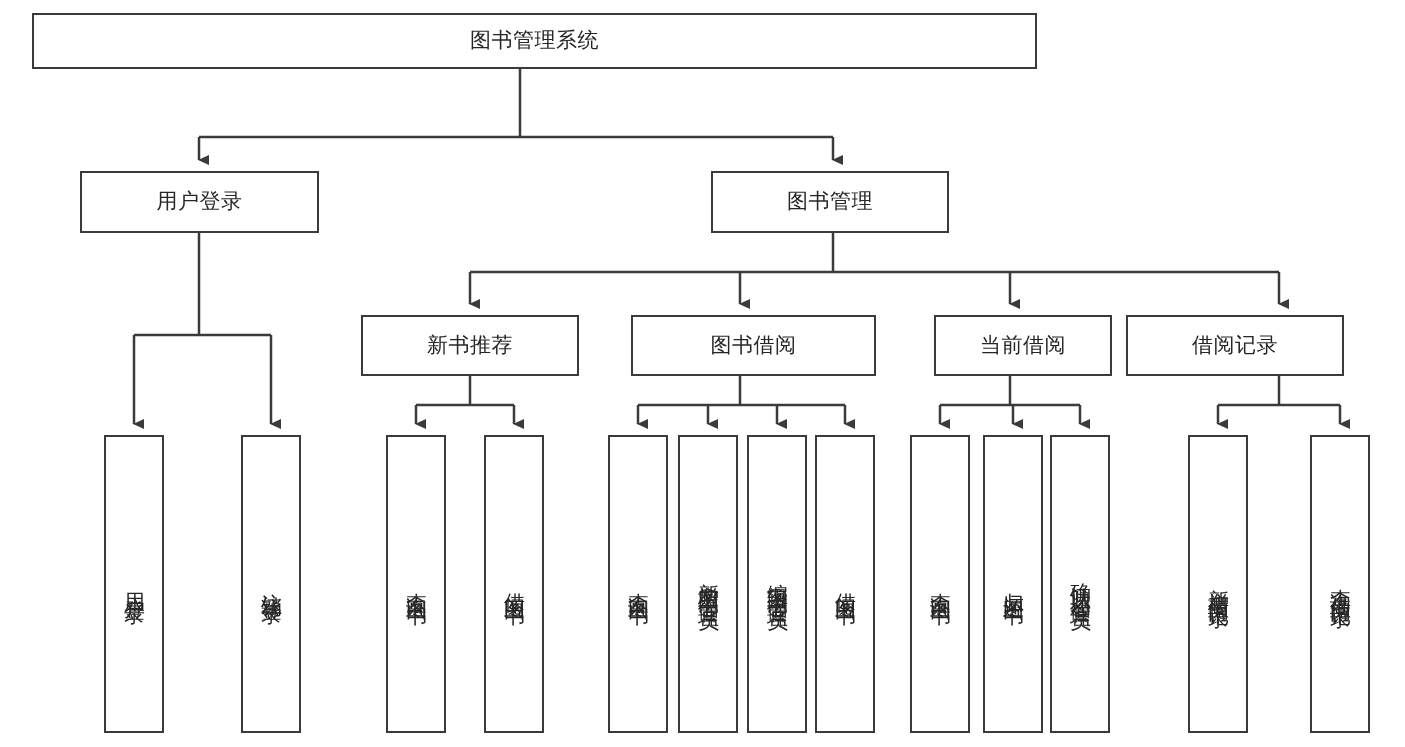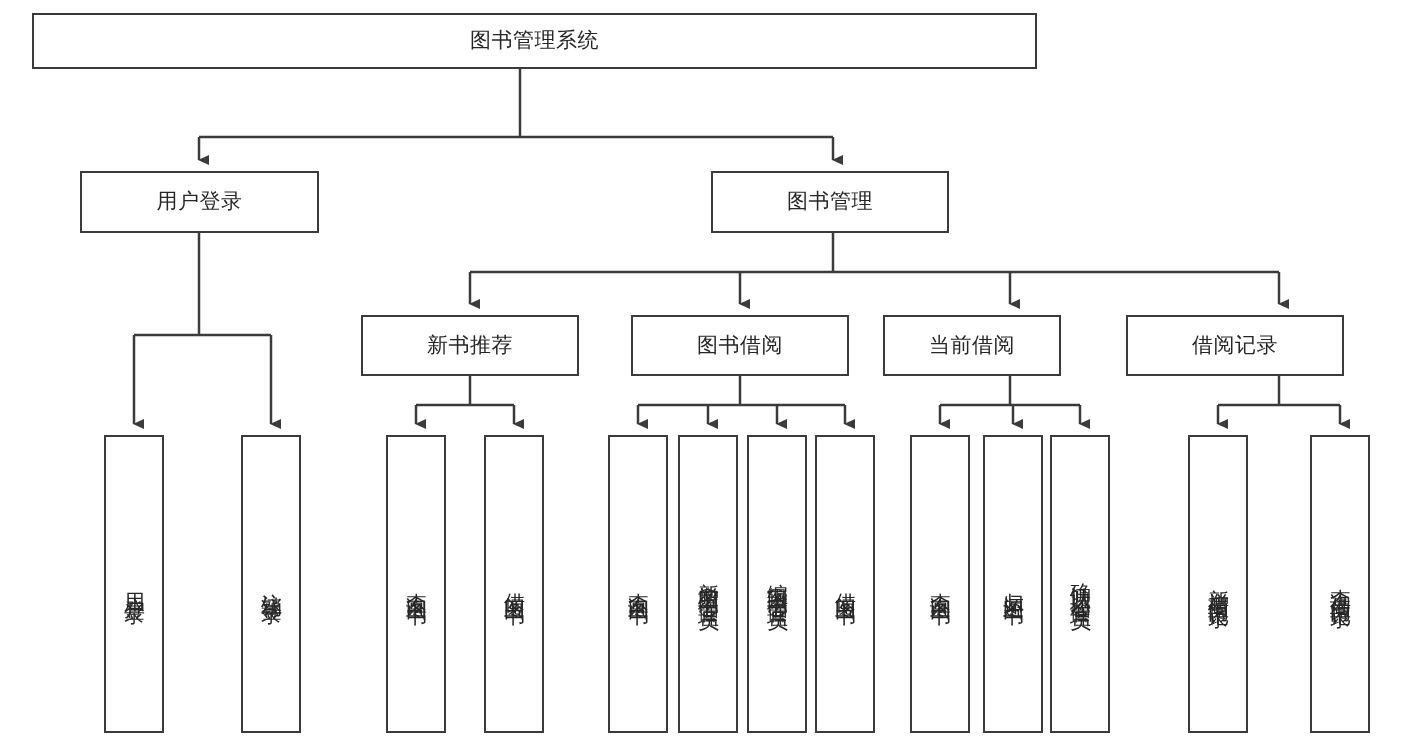--- a/index.html
+++ b/index.html
@@ -142,24 +142,24 @@
   <div class="node-box" style="left:80px; top:171px; width:239px; height:62px;">
     <span class="node-label-h">用户登录</span>
   </div>
   <div class="node-box" style="left:711px; top:171px; width:238px; height:62px;">
     <span class="node-label-h">图书管理</span>
   </div>
 
   <div class="node-box" style="left:361px; top:315px; width:218px; height:61px;">
     <span class="node-label-h">新书推荐</span>
   </div>
-  <div class="node-box" style="left:631px; top:315px; width:218px; height:61px;">
+  <div class="node-box" style="left:631px; top:315px; width:245px; height:61px;">
     <span class="node-label-h">图书借阅</span>
   </div>
-  <div class="node-box" style="left:883px; top:315px; width:178px; height:61px;justify-content:center;">
+  <div class="node-box" style="left:934px; top:315px; width:178px; height:61px;justify-content:center;">
     <span class="node-label-h">当前借阅</span>
   </div>
   <div class="node-box" style="left:1126px; top:315px; width:218px; height:61px;">
     <span class="node-label-h">借阅记录</span>
   </div>
 
   <div class="node-box leaf" style="left:104px; top:435px; width:60px; height:298px;">
     <span class="node-label-v">用户登录</span>
   </div>
   <div class="node-box leaf" style="left:241px; top:435px; width:60px; height:298px;">

